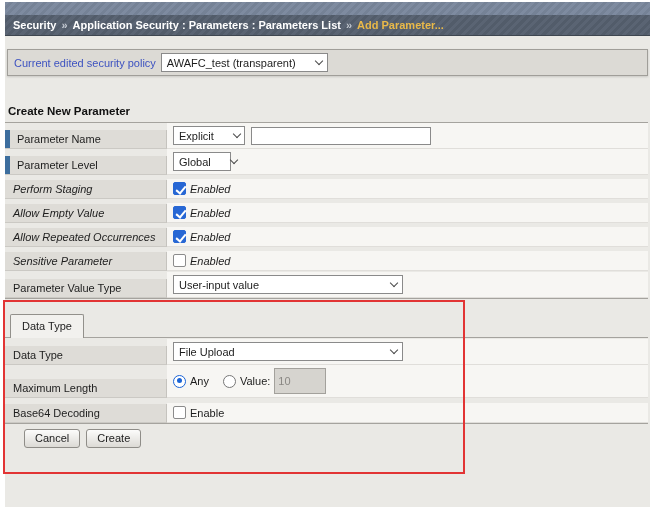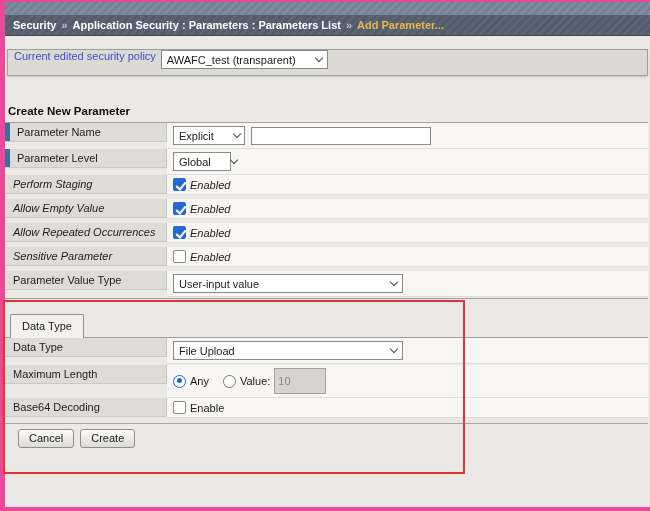--- a/index.html
+++ b/index.html
@@ -1,19 +1,19 @@
 <!DOCTYPE html>
 <html><head>
 <meta charset="utf-8">
 <style>
   * { margin: 0; padding: 0; box-sizing: border-box; }
   html, body { width: 650px; height: 511px; }
   body { font-family: "Liberation Sans", sans-serif; background: #15161a; position: relative; overflow: hidden; }
 
-  .frame { position: absolute; left: 0; top: 0; width: 650px; height: 511px; background: #ec4899; }
+  .frame { position: absolute; left: 0; top: 0; width: 650px; height: 511px; background: #ffffff; }
   .page  { position: absolute; left: 5px; top: 2px; width: 645px; height: 505px; background: #eae9e5; overflow: hidden; }
 
   
   .band-upper {
     height: 13px;
     background: repeating-linear-gradient(135deg, #7e8ba0 0 3px, #758296 3px 6px);
   }
   .breadcrumb-bar {
     height: 21px;
     background: repeating-linear-gradient(135deg, #5a6473 0 3px, #525c6a 3px 6px);
@@ -26,21 +26,21 @@
   .breadcrumb-bar .sep { color: #c3c9d1; margin: 0 5px; font-weight: bold; }
   .breadcrumb-bar .crumb-current { color: #e9b949; }
 
   
   .policy-bar {
     margin: 13px 2px 0 2px;
     height: 27px;
     background: #dcdad5;
     border: 1px solid #a09e99;
     box-shadow: 0 1px 2px rgba(0,0,0,0.15);
-    display: flex; align-items: flex-start;
+    display: flex; align-items: center;
     padding: 0 6px;
   }
   .policy-label { color: #3d52c0; font-size: 11px; margin-right: 5px; }
 
   
   .select {
     display: inline-flex; align-items: center; justify-content: space-between;
     background: #ffffff;
     border: 1px solid #8a8a8a;
     height: 19px;
@@ -61,21 +61,21 @@
   }
 
   
   .section-title {
     font-size: 11.5px; font-weight: bold; color: #111;
     margin: 29px 0 5px 3px;
   }
 
   
   .form-table { margin-right: 2px; border-top: 1px solid #a5a39e; border-bottom: 1px solid #a5a39e; }
-  .form-row { display: flex; align-items: flex-start; border-radius: 11px; }
+  .form-row { display: flex; align-items: flex-end; border-radius: 11px; }
   .label-cell {
     width: 162px; flex: 0 0 162px;
     background: #dedcd7;
     border-right: 1px solid #c5c3be;
     border-bottom: 1px solid #cbc9c4;
     display: flex; align-items: center;
     font-size: 11px; color: #1d1d1d;
     padding: 3px 4px 3px 8px;
     position: relative;
   }
@@ -135,21 +135,21 @@
     background: #f2f1ee;
     border: 1px solid #92908b; border-bottom: none;
     border-radius: 2px 2px 0 0;
     font-size: 11px; color: #1d1d1d;
     padding: 5px 11px 6px 11px;
     margin-bottom: -1px;
     cursor: pointer;
   }
 
   
-  .button-row { display: flex; gap: 6px; margin: 5px 0 0 13px; }
+  .button-row { display: flex; gap: 6px; margin: 5px 0 0 19px; }
   .btn {
     font-family: "Liberation Sans", sans-serif;
     font-size: 11px; color: #1d1d1d;
     background: linear-gradient(#fcfcfb, #dcdad5);
     border: 1px solid #8f8d88; border-radius: 3px;
     padding: 2px 10px 3px 10px; height: 19px;
     cursor: pointer;
   }
 
   

